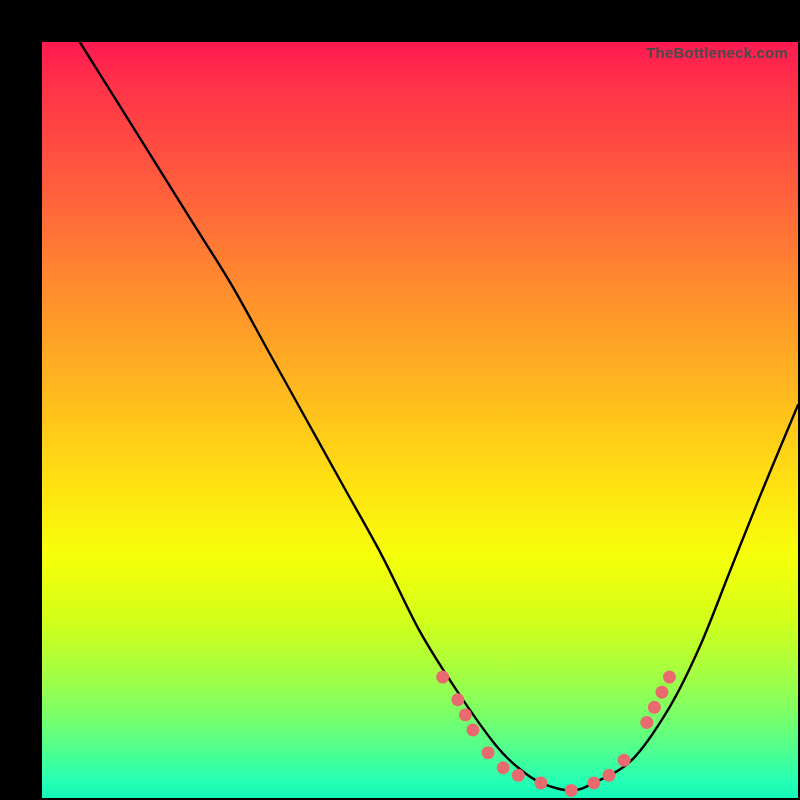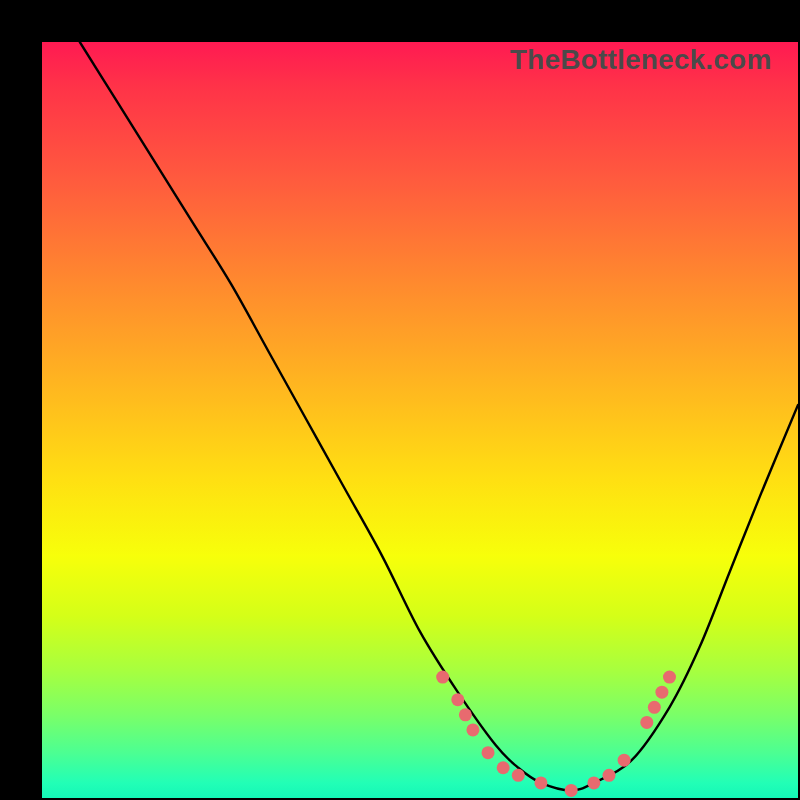--- a/index.html
+++ b/index.html
@@ -37,23 +37,23 @@
       #a8ff3e 83%,
       #7aff68 89%,
       #4cff92 94%,
       #22ffb6 98%,
       #14f7b8 100%
     );
   }
   .watermark {
     position: absolute;
     top: 2px;
-    right: 26px;
+    right: 10px;
     color: #4a4a4a;
-    font-size: 28px;
+    font-size: 15px;
     font-weight: 600;
     letter-spacing: 0.2px;
     z-index: 5;
   }
   svg.curve {
     position: absolute;
     left: 0; top: 0;
     width: 756px;
     height: 756px;
     z-index: 2;

